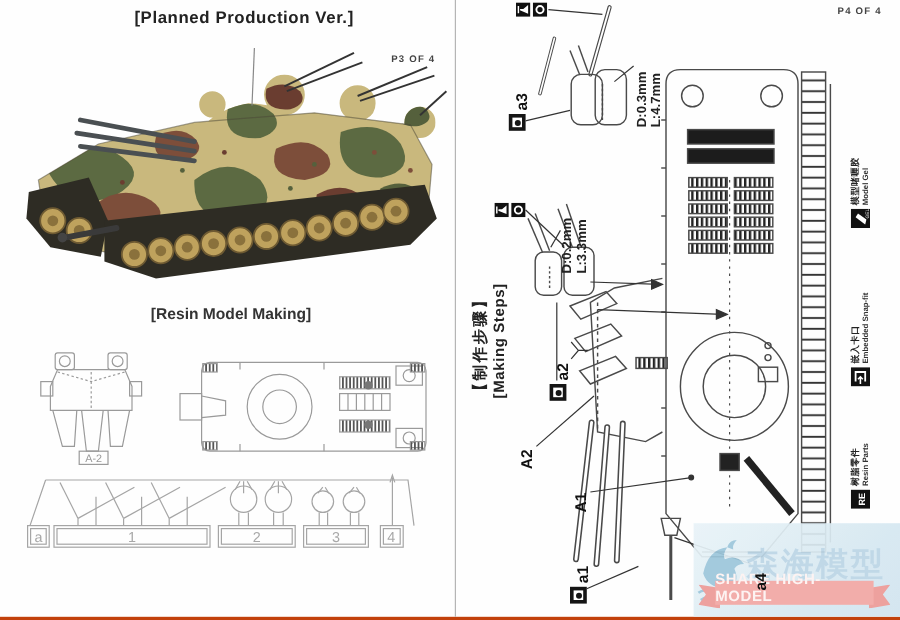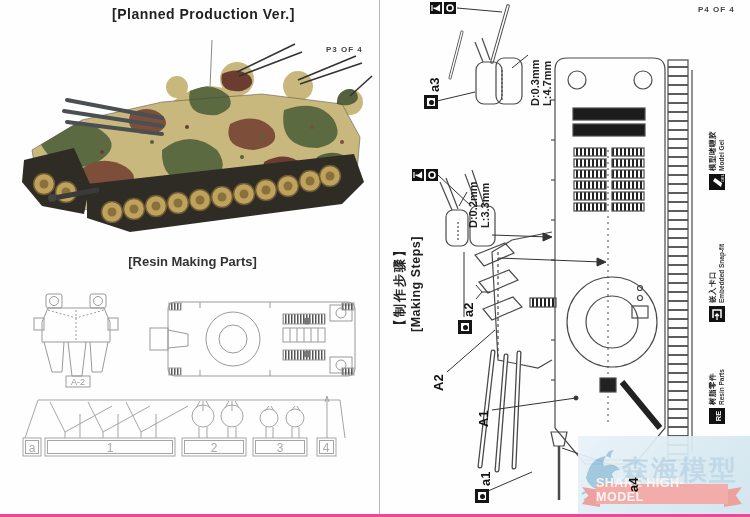--- a/index.html
+++ b/index.html
@@ -1,17 +1,17 @@
 <!DOCTYPE html>
 <html><head>
 <meta charset="utf-8">
 <style>
   html,body{margin:0;padding:0;background:#e8e8e8;}
   .canvas{position:relative;width:750px;height:517px;background:#fefefe;overflow:hidden;
-    font-family:"Liberation Sans",sans-serif;color:#111;border-bottom:3px solid #ec4899;box-sizing:border-box;}
+    font-family:"Liberation Sans",sans-serif;color:#111;border-bottom:3px solid #c2410c;box-sizing:border-box;}
   .abs{position:absolute;}
   .divider{position:absolute;left:379px;top:0;width:1px;height:517px;background:#b5b5b5;}
   .page-num{position:absolute;font-size:8px;letter-spacing:1px;color:#444;font-weight:bold;}
   .lp-title{position:absolute;left:112px;top:6px;font-size:14px;font-weight:bold;color:#222;letter-spacing:.5px;}
   .parts-titles{position:absolute;left:55px;top:255px;width:275px;text-align:center;line-height:1.15;}
   .parts-titles .cn{font-size:13px;font-weight:bold;letter-spacing:2px;color:#333;}
   .parts-titles .en{font-size:13px;font-weight:bold;color:#333;}
   
   .rot{position:absolute;transform:rotate(-90deg);transform-origin:0 0;white-space:nowrap;}
   .plabel{font-size:13px;font-weight:bold;color:#111;}
@@ -121,21 +121,21 @@
       <line x1="225" y1="40" x2="283" y2="12" stroke="#333" stroke-width="1.6"></line>
       <line x1="227" y1="44" x2="290" y2="20" stroke="#333" stroke-width="1.6"></line>
       <line x1="286" y1="48" x2="344" y2="24" stroke="#333" stroke-width="1.6"></line>
       <line x1="288" y1="52" x2="350" y2="31" stroke="#333" stroke-width="1.6"></line>
       <line x1="338" y1="64" x2="360" y2="44" stroke="#333" stroke-width="1.6"></line>
       <line x1="200" y1="8" x2="198" y2="56" stroke="#888" stroke-width="1"></line>
     </g>
   </svg>
 
   <div class="parts-titles">
-    <div class="en">[Resin Making Parts]</div>
+    <div class="en">[Resin Model Making]</div>
   </div>
 
   <svg class="abs" style="left:30px;top:288px;" width="330" height="100" viewBox="0 0 330 100">
     <defs>
       <pattern id="hv" width="3" height="8" patternUnits="userSpaceOnUse">
         <rect width="1.5" height="8" fill="#555"></rect>
       </pattern>
     </defs>
     <g fill="none" stroke="#9a9a9a" stroke-width="1">
       <rect x="16" y="6" width="16" height="14" rx="2"></rect>

